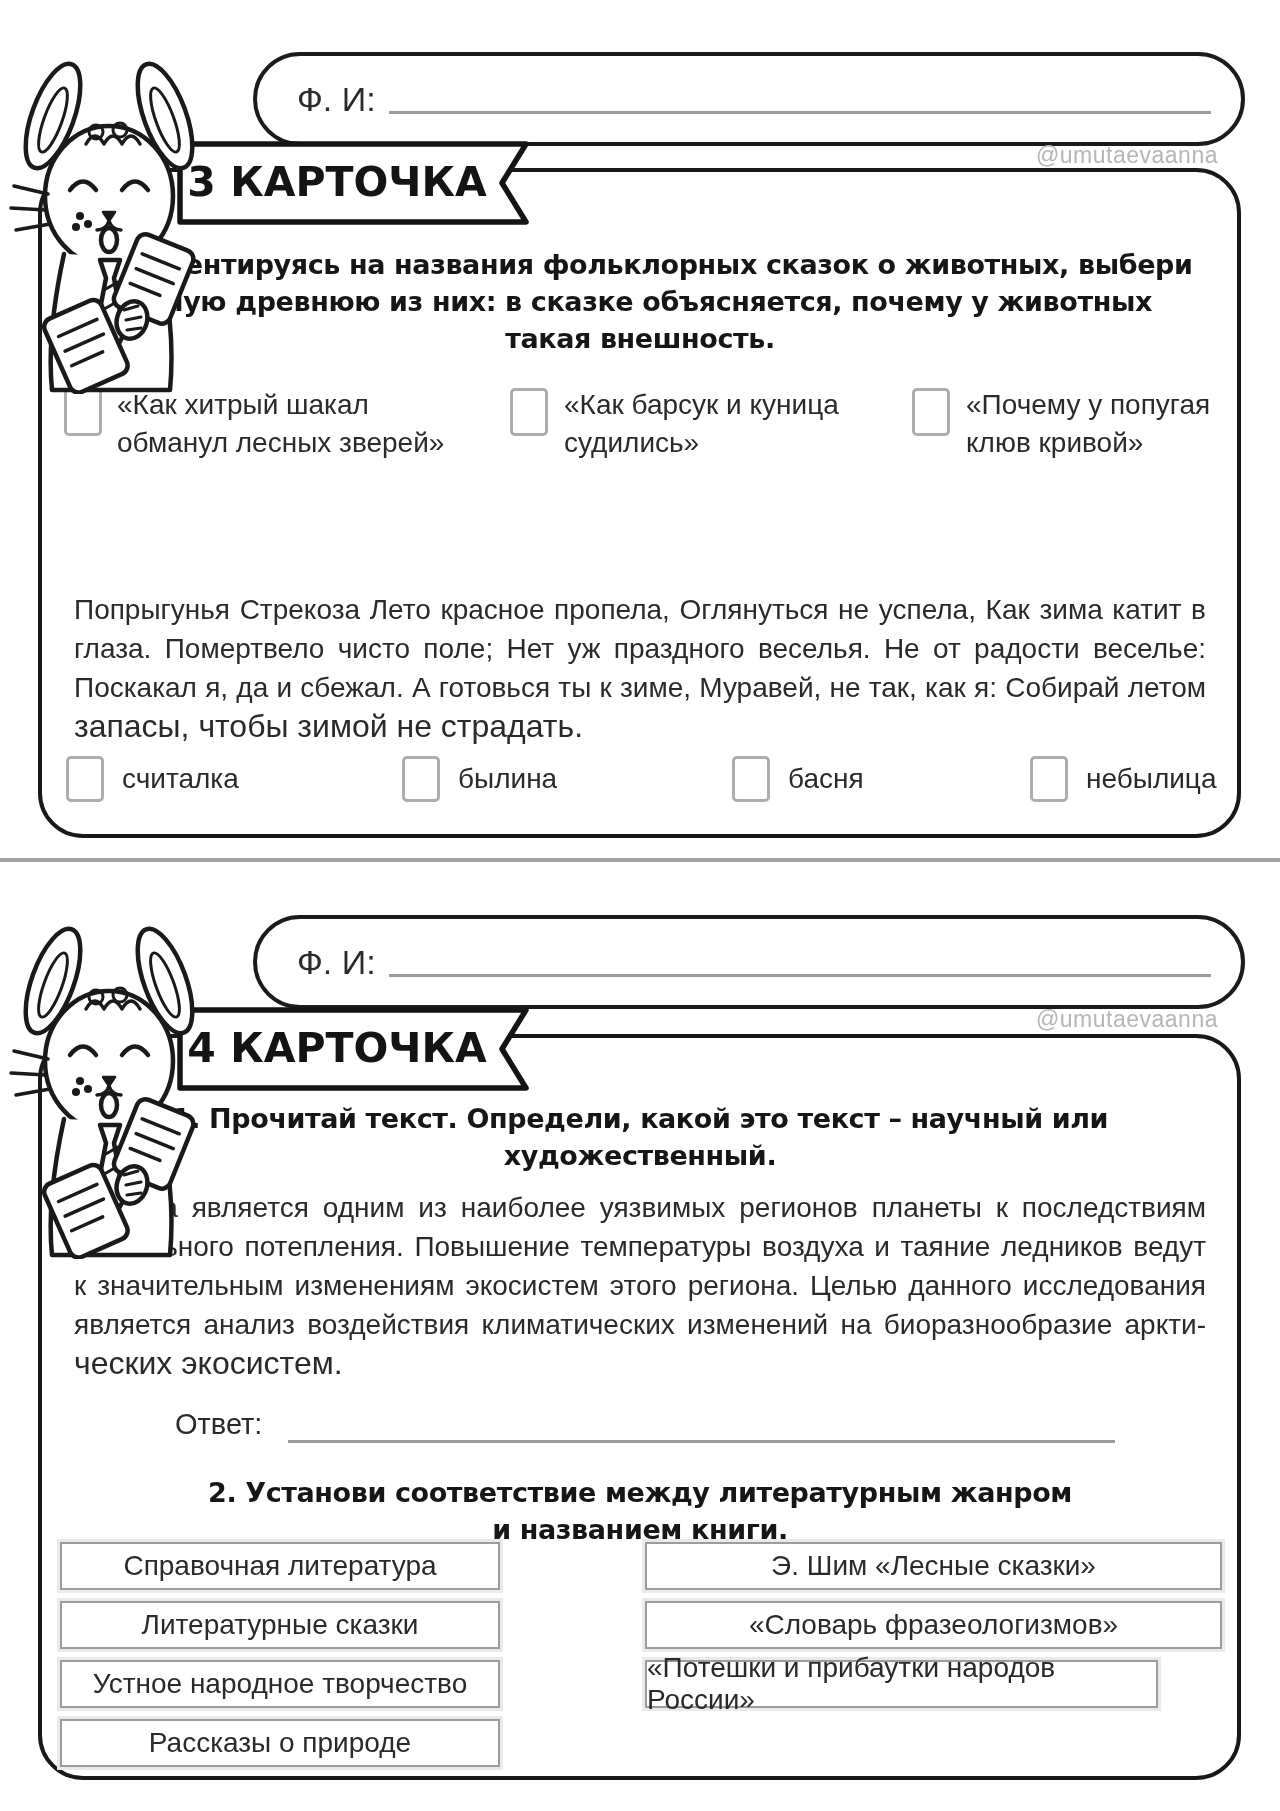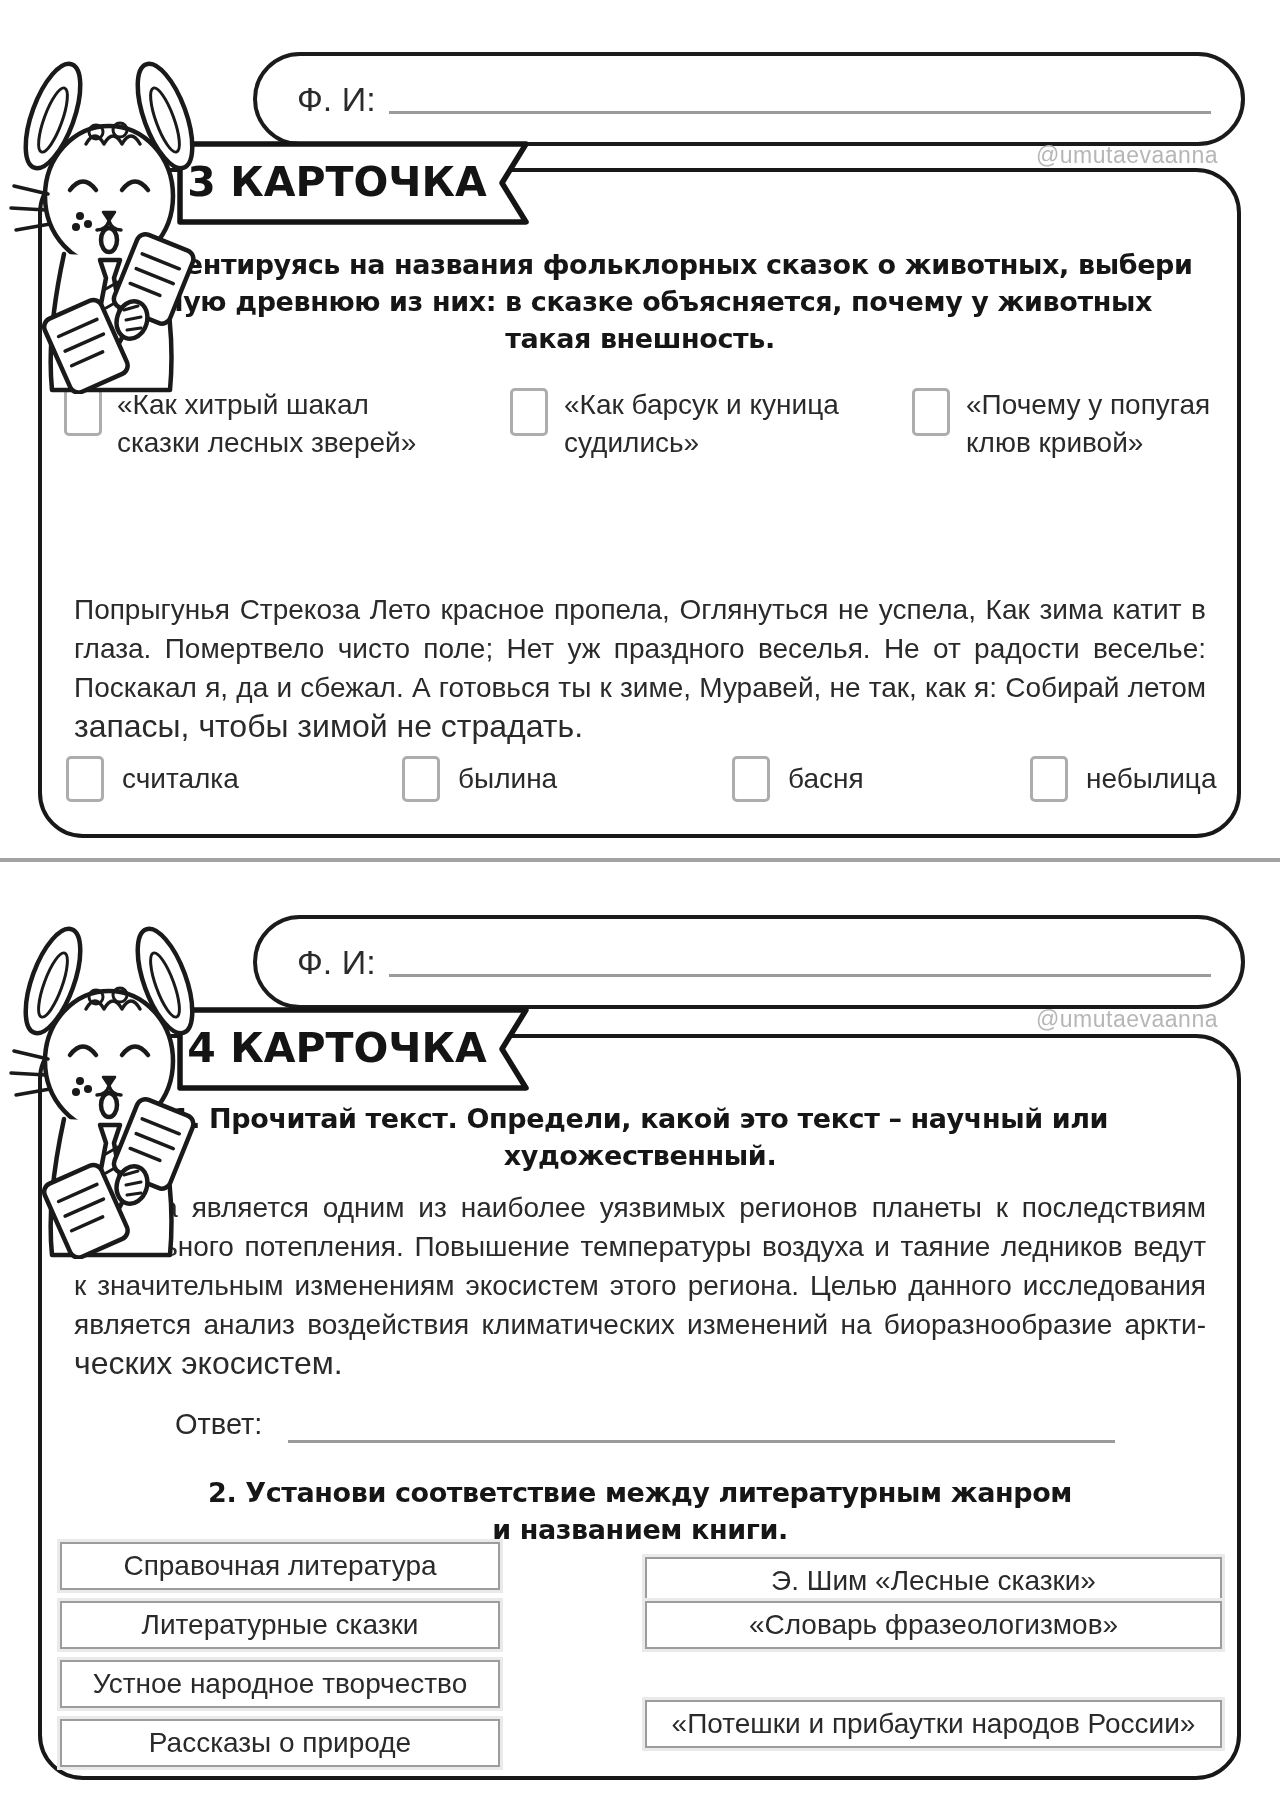--- a/index.html
+++ b/index.html
@@ -199,21 +199,21 @@
   <svg class="bunny" style="left:8px; top:28px;" width="200" height="366" viewBox="0 0 200 366">
       <use href="#bunny-shape"></use>
     </svg>
 
   <div class="heading" style="top:246px;">1. Ориентируясь на названия фольклорных сказок о животных, выбери
 самую древнюю из них: в сказке объясняется, почему у животных
 такая внешность.</div>
 
   <div class="chk" style="left:64px; top:388px;"></div>
   <div class="optlabel" style="left:117px; top:386px; width:400px;">«Как хитрый шакал
-сказки лесных зверей»</div>
+обманул лесных зверей»</div>
 
   <div class="chk" style="left:510px; top:388px;"></div>
   <div class="optlabel" style="left:564px; top:386px; width:360px;">«Как барсук и куница
 судились»</div>
 
   <div class="chk" style="left:912px; top:388px;"></div>
   <div class="optlabel" style="left:966px; top:386px; width:300px;">«Почему у попугая
 клюв кривой»</div>
 
 
@@ -269,23 +269,23 @@
     <div class="pline-last">ческих экосистем.</div>
   </div>
 
   <div class="anslabel" style="left:175px; top:1408px;">Ответ:</div>
   <div class="ansline" style="left:288px; top:1440px; width:827px;"></div>
 
   <div class="heading" style="top:1474px;">2. Установи соответствие между литературным жанром
 и названием книги.</div>
 
   <div class="mbox" style="left:60px;  top:1542px; width:440px;">Справочная литература</div>
-  <div class="mbox" style="left:645px; top:1542px; width:577px;margin-top:15px;">Э. Шим «Лесные сказки»</div>
+  <div class="mbox" style="left:645px; top:1542px; width:577px;">Э. Шим «Лесные сказки»</div>
 
   <div class="mbox" style="left:60px;  top:1601px; width:440px;">Литературные сказки</div>
   <div class="mbox" style="left:645px; top:1601px; width:577px;">«Словарь фразеологизмов»</div>
 
   <div class="mbox" style="left:60px;  top:1660px; width:440px;">Устное народное творчество</div>
-  <div class="mbox" style="left:645px; top:1700px; width:577px;">«Потешки и прибаутки народов России»</div>
+  <div class="mbox" style="left:645px; top:1660px; width:513px;">«Потешки и прибаутки народов России»</div>
 
   <div class="mbox" style="left:60px;  top:1719px; width:440px;">Рассказы о природе</div>
 
 </div>
 
 </body></html>

